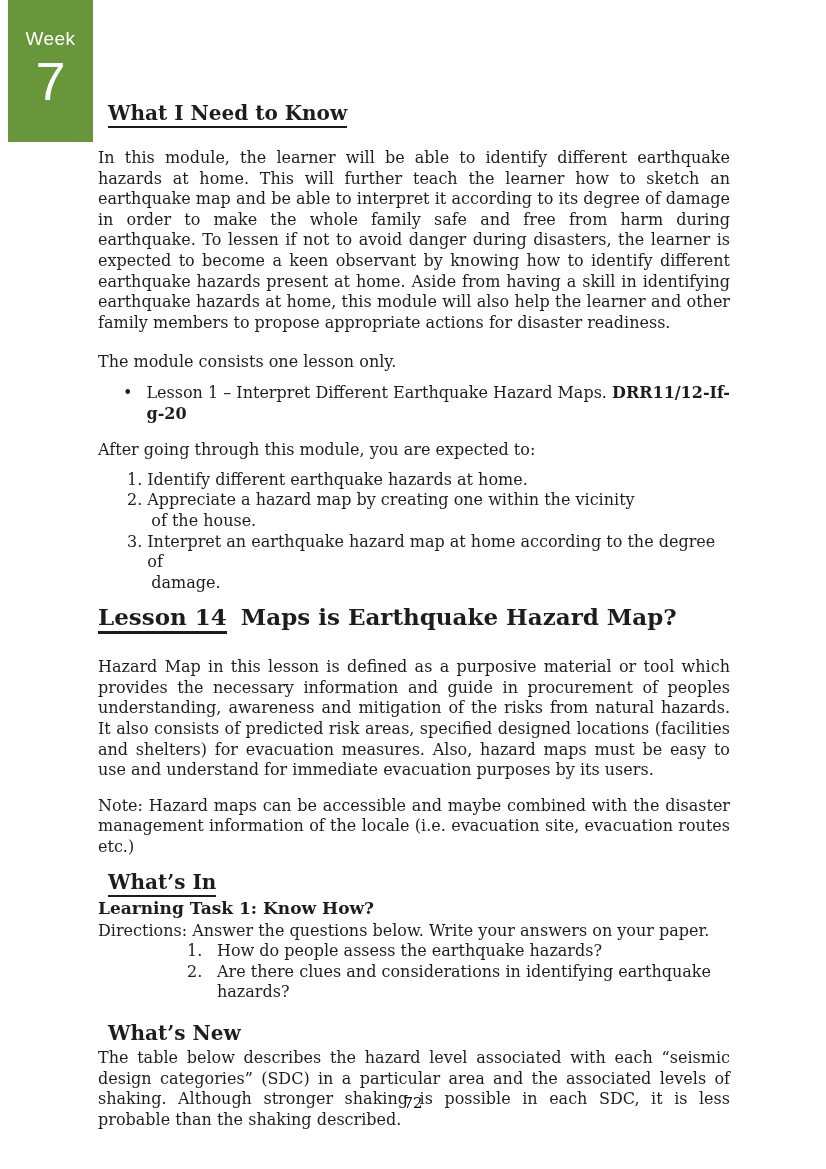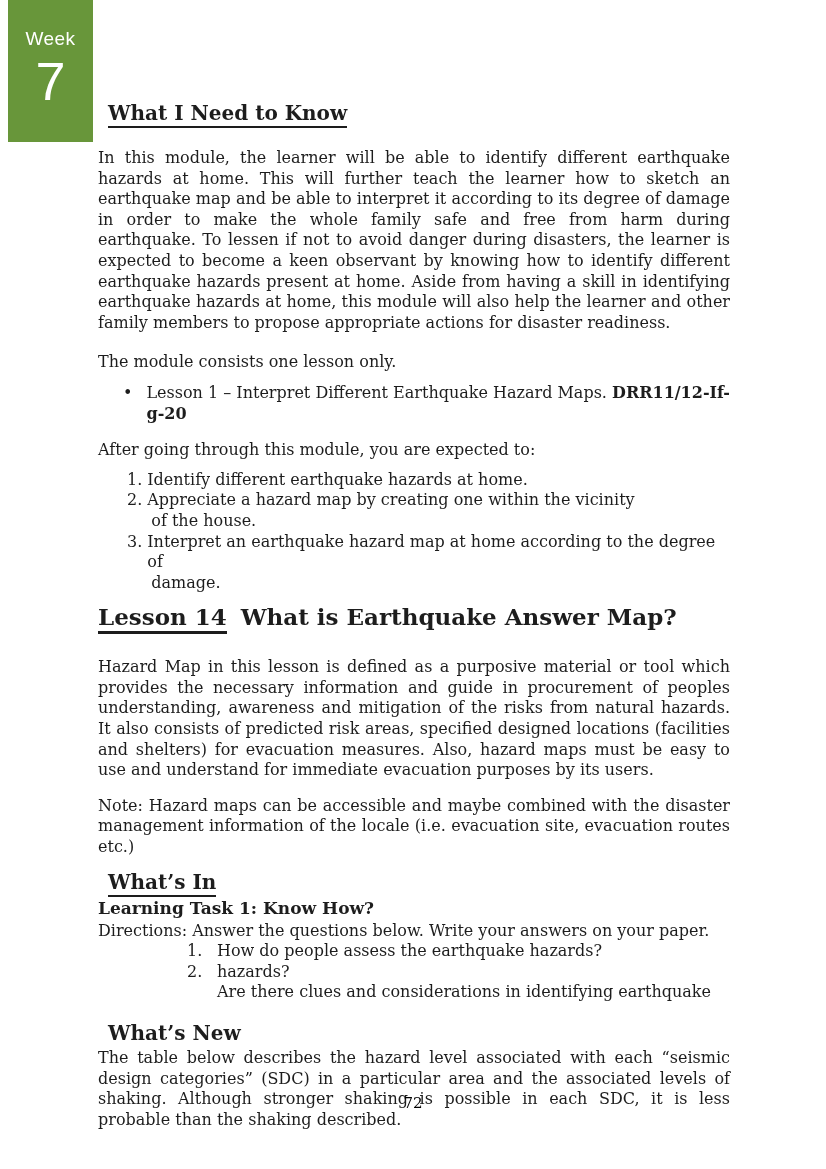--- a/index.html
+++ b/index.html
@@ -118,21 +118,21 @@
       </li>
       <li>
         <span class="li-num">3.</span>
         <span class="li-body">
           <span class="li-line">Interpret an earthquake hazard map at home according to the degree of</span>
           <span class="li-line cont">damage.</span>
         </span>
       </li>
     </ol>
 
-    <h1 class="lesson-heading"><span class="lesson-label">Lesson 14</span><span class="hl-gap"></span><span>What is Earthquake Answer Map?</span></h1>
+    <h1 class="lesson-heading"><span class="lesson-label">Lesson 14</span><span class="hl-gap"></span><span>Maps is Earthquake Hazard Map?</span></h1>
 
     <p class="body-text justify p-lesson">Hazard Map in this lesson is defined as a purposive material or tool which provides the necessary information and guide in procurement of peoples understanding, awareness and mitigation of the risks from natural hazards. It also consists of predicted risk areas, specified designed locations (facilities and shelters) for evacuation measures. Also, hazard maps must be easy to use and understand for immediate evacuation purposes by its users.</p>
 
     <p class="body-text justify p-note">Note: Hazard maps can be accessible and maybe combined with the disaster management information of the locale (i.e. evacuation site, evacuation routes etc.)</p>
 
     <h2 class="section-heading h-whats-in"><span class="underl">What’s In</span></h2>
 
     <h3 class="task-title">Learning Task 1:  Know How?</h3>
 
     <p class="body-text p-directions">Directions: Answer the questions below. Write your answers on your paper.</p>
@@ -141,22 +141,22 @@
       <li>
         <span class="li-num">1.</span>
         <span class="li-body">
           <span class="li-line">How do people assess the earthquake hazards?</span>
           <span class="li-line"></span>
         </span>
       </li>
       <li>
         <span class="li-num">2.</span>
         <span class="li-body">
+          <span class="li-line">Are there clues and considerations in identifying earthquake</span>
           <span class="li-line">hazards?</span>
-          <span class="li-line">Are there clues and considerations in identifying earthquake</span>
         </span>
       </li>
     </ol>
 
     <h2 class="section-heading h-whats-new">What’s New</h2>
 
     <p class="body-text justify p-new">The table below describes the hazard level associated with each “seismic design categories” (SDC) in a particular area and the associated levels of shaking. Although stronger shaking is possible in each SDC, it is less probable than the shaking described.</p>
 
   </div>
 

